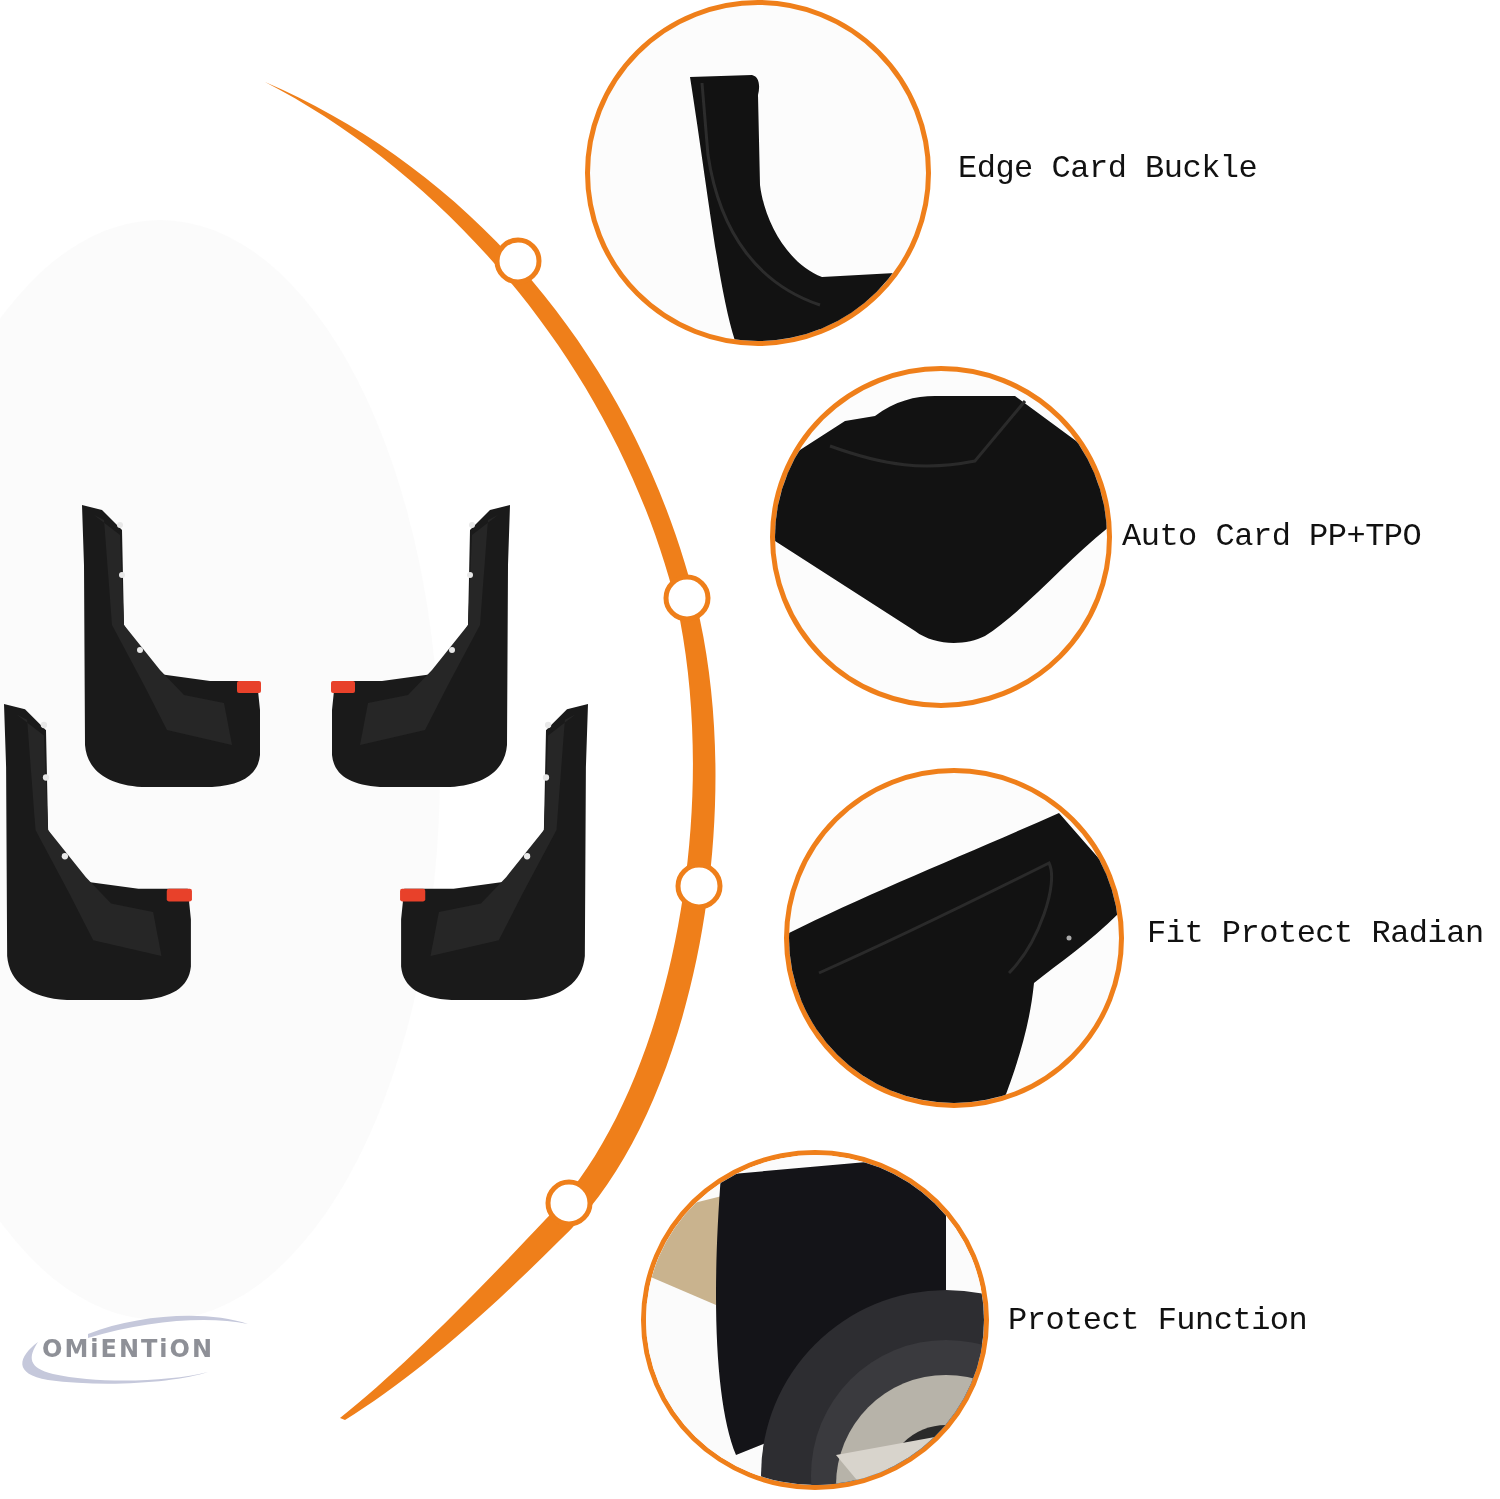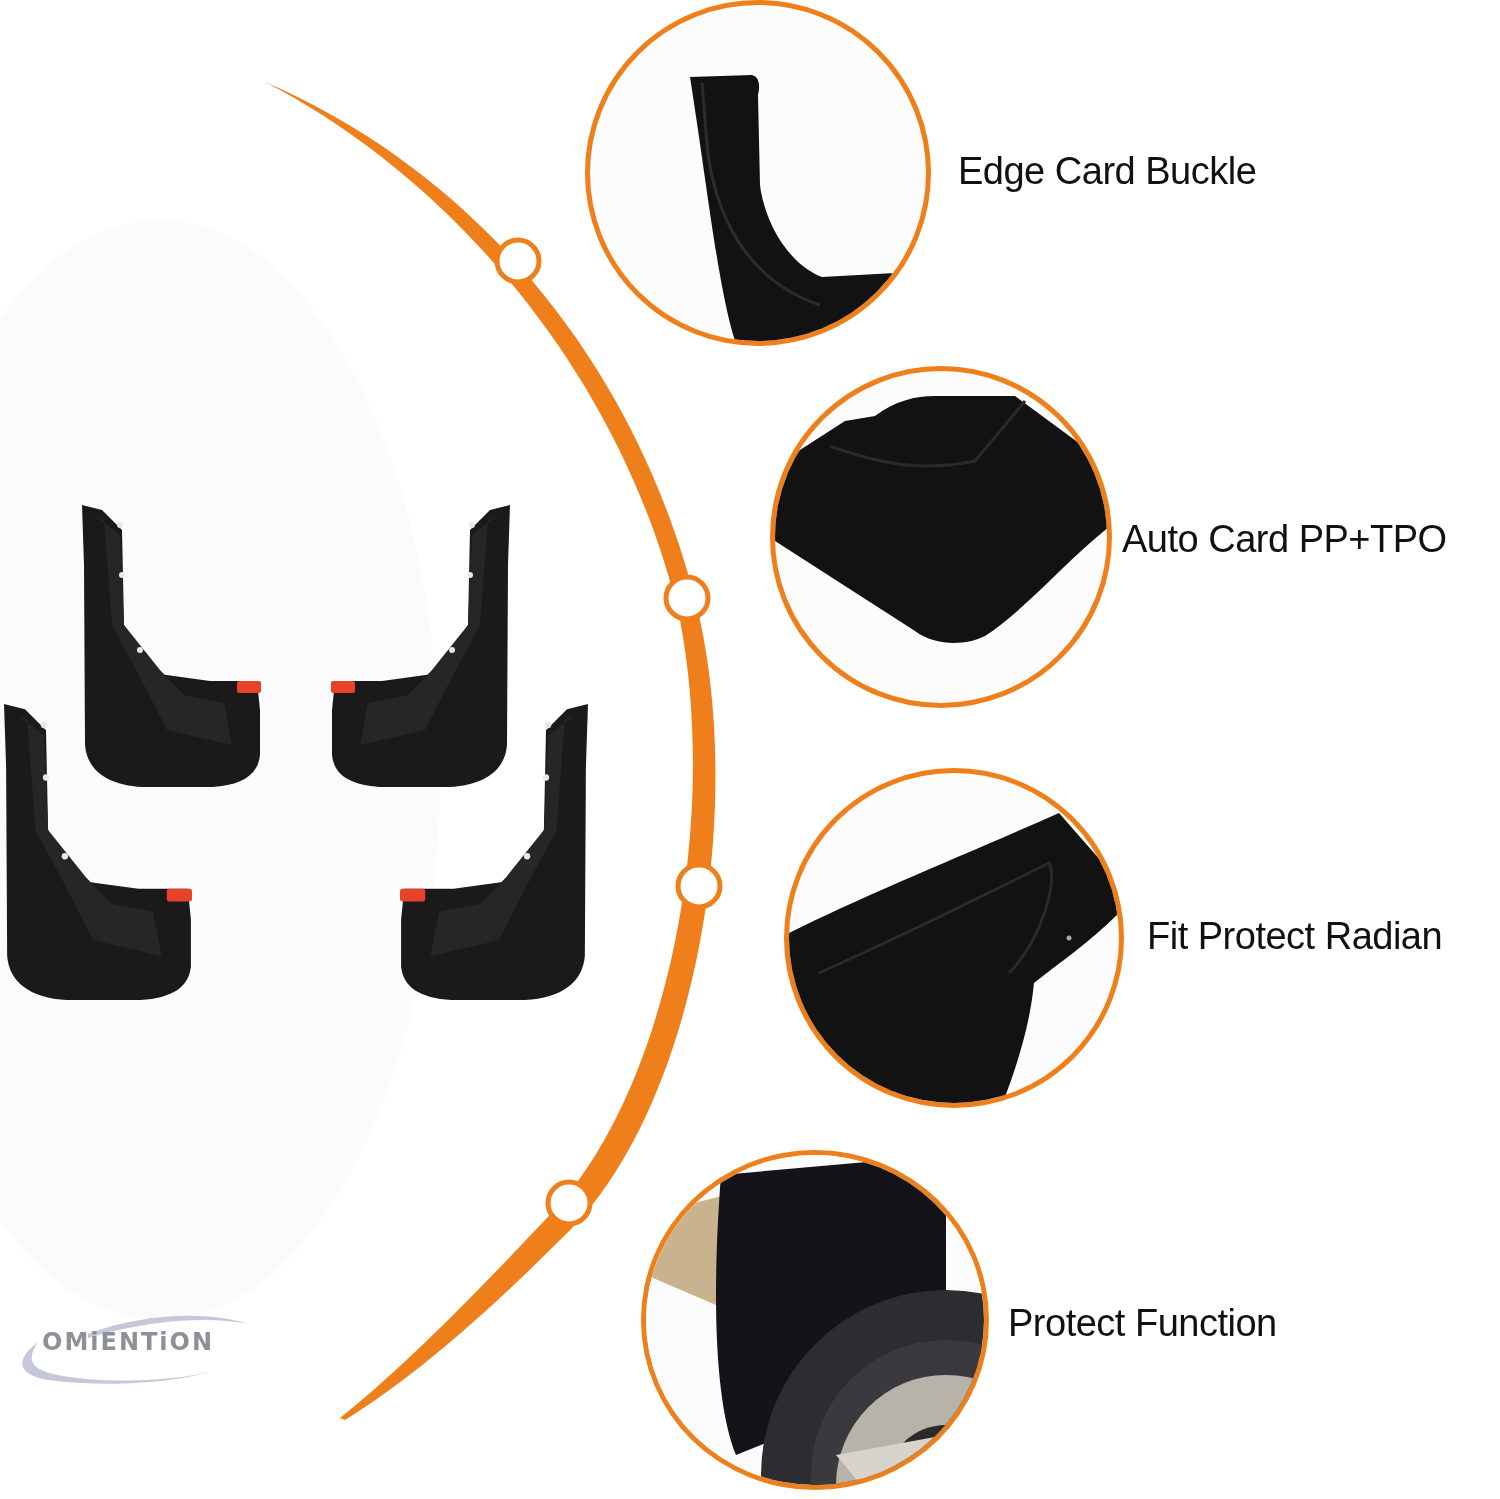--- a/index.html
+++ b/index.html
@@ -5,31 +5,31 @@
     html, body { margin: 0; padding: 0; }
     body {
       width: 1500px; height: 1499px; position: relative; overflow: hidden;
       background: #ffffff;
       font-family: "DejaVu Sans", sans-serif;
     }
     .layer { position: absolute; left: 0; top: 0; }
     .bg-shape { position: absolute; border-radius: 50%; background: #f7f7f8; }
     .feature-label {
       position: absolute; color: #111111;
-      font-family: Liberation Sans, sans-serif; font-size: 38px; letter-spacing: -0.5px;
+      font-family: Liberation Mono, monospace; font-size: 32px; letter-spacing: -0.5px;
       white-space: nowrap;
     }
     .detail-circle {
       position: absolute; border-radius: 50%; overflow: hidden;
       border: 5px solid #ef7f1a; background: #fcfcfc; box-sizing: border-box;
     }
     .detail-circle svg { position: absolute; left: 0; top: 0; }
     .logo { position: absolute; left: 8px; top: 1302px; width: 250px; height: 90px; }
     .logo-text {
-      position: absolute; left: 34px; top: 26px; font-family: "DejaVu Sans", sans-serif;
+      position: absolute; left: 34px; top: 33px; font-family: "DejaVu Sans", sans-serif;
       font-weight: bold; font-size: 24px; letter-spacing: 2px; color: #8e9097;
     }
   </style>
 </head>
 <body>
 
 <div class="bg-shape" style="left:-120px; top:220px; width:560px; height:1100px; opacity:0.55;"></div>
 
 <svg class="layer" width="1500" height="1499" viewBox="0 0 1500 1499">
   <defs>

